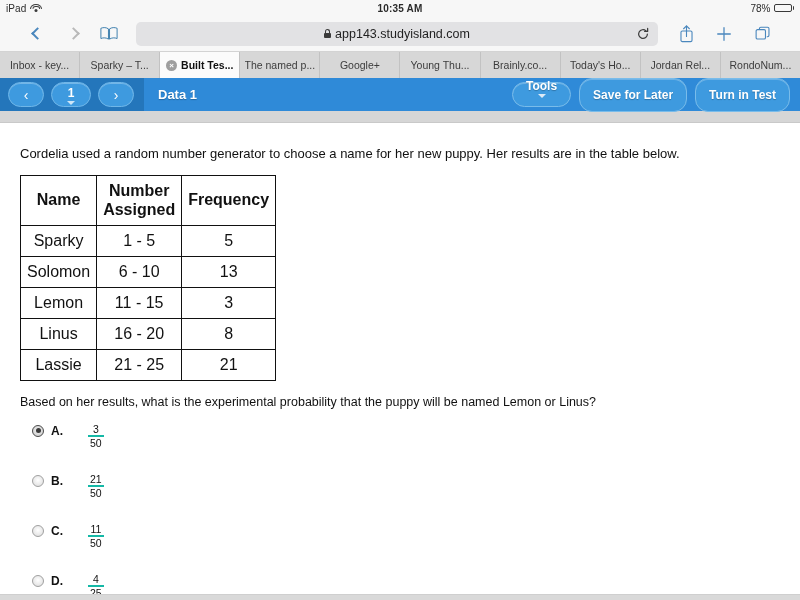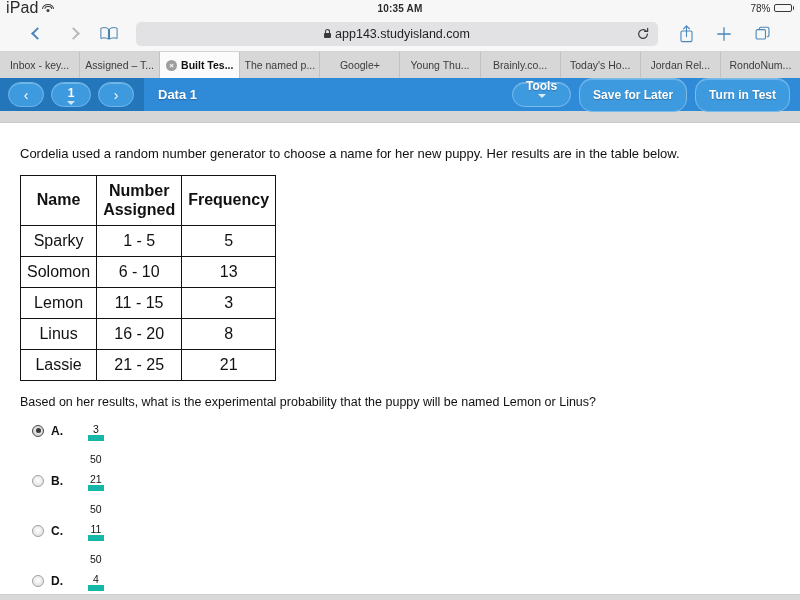--- a/index.html
+++ b/index.html
@@ -14,21 +14,21 @@
   
   .statusbar {
     height: 16px; width: 100%;
     background: #f7f7f7;
     display: flex; align-items: center;
     padding: 0 6px;
     font-size: 10px; color: #2b2b2b;
     position: relative;
   }
   .sb-left { display: flex; align-items: center; gap: 4px; }
-  .sb-device { font-size: 16px; letter-spacing: .1px; }
+  .sb-device { font-size: 10px; letter-spacing: .1px; }
   .wifi-icon { display:inline-block; width:12px; height:9px; position:relative; }
   .wifi-icon i { position:absolute; left:50%; transform:translateX(-50%);
       border:1.2px solid #3b3b3b; border-bottom:none; border-radius:50% 50% 0 0 / 100% 100% 0 0; }
   .wifi-icon i.a { width:12px; height:5px; top:0; }
   .wifi-icon i.b { width:7.5px; height:3.4px; top:2.4px; }
   .wifi-icon i.c { width:3px; height:3px; top:5px; border:none; background:#3b3b3b; border-radius:50%; }
   .sb-center {
     position:absolute; left:0; right:0; text-align:center;
     font-size:10px; font-weight:600; color:#2b2b2b; letter-spacing:.2px;
   }
@@ -178,21 +178,21 @@
     content:""; position:absolute; top:50%; left:50%;
     width:5px; height:5px; margin:-2.5px 0 0 -2.5px;
     border-radius:50%; background:#3a3a3a;
   }
   .clabel { font-size:12px; font-weight:bold; color:#111; margin-top:1px; width:22px; flex:none; }
   .frac {
     display:inline-flex; flex-direction:column; align-items:center;
     font-size:10.5px; color:#111; line-height:1.15; margin-left:8px;
   }
   .frac .num { padding:0 2px; }
-  .frac .den { border-top:6px solid #14b8a6; padding:12px 2px; }
+  .frac .den { border-top:2px solid #14b8a6; padding:0 2px; }
 
   .page-footline { position:absolute; left:0; right:0; bottom:0; height:5px; background:#d9d9d9; }
   .page-edge { position:absolute; left:0; right:0; bottom:5px; height:1px; background:#cfcfcf; }
 </style>
 </head>
 <body>
 
 <div id="screen">
 
   <div class="statusbar">
@@ -262,21 +262,21 @@
         <path d="M6.4 5.2V4.2a1.6 1.6 0 0 1 1.6-1.6h8a1.6 1.6 0 0 1 1.6 1.6v8a1.6 1.6 0 0 1-1.6 1.6h-1" fill="none" stroke="#4a87bd" stroke-width="1.3"></path>
       </svg>
     </div>
   </div>
 
   <div class="tabstrip" id="tabstrip">
       <div class="btab">
         <span class="tlabel">Inbox - key...</span>
       </div>
       <div class="btab">
-        <span class="tlabel">Assigned – T...</span>
+        <span class="tlabel">Sparky – T...</span>
       </div>
       <div class="btab active">
         <span class="tab-x">×</span>
         <span class="tlabel">Built Tes...</span>
       </div>
       <div class="btab">
         <span class="tlabel">The named p...</span>
       </div>
       <div class="btab">
         <span class="tlabel">Google+</span>

